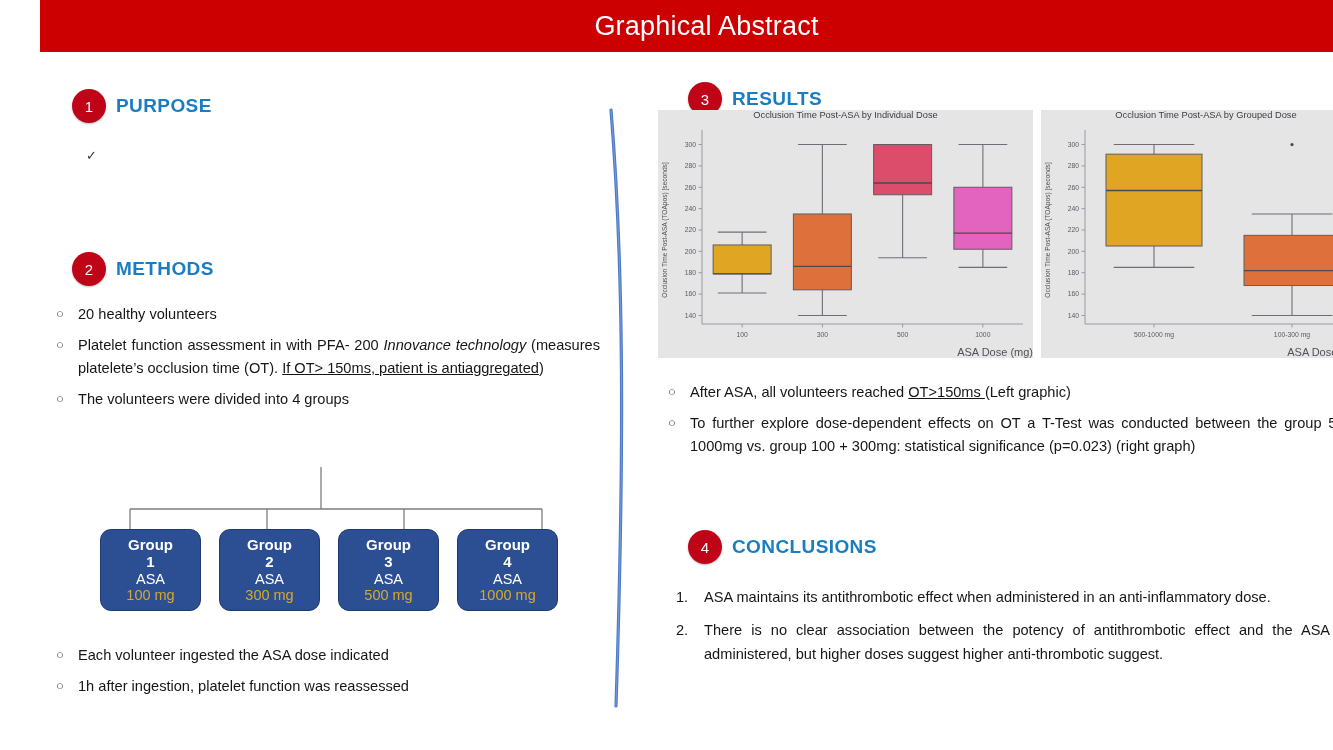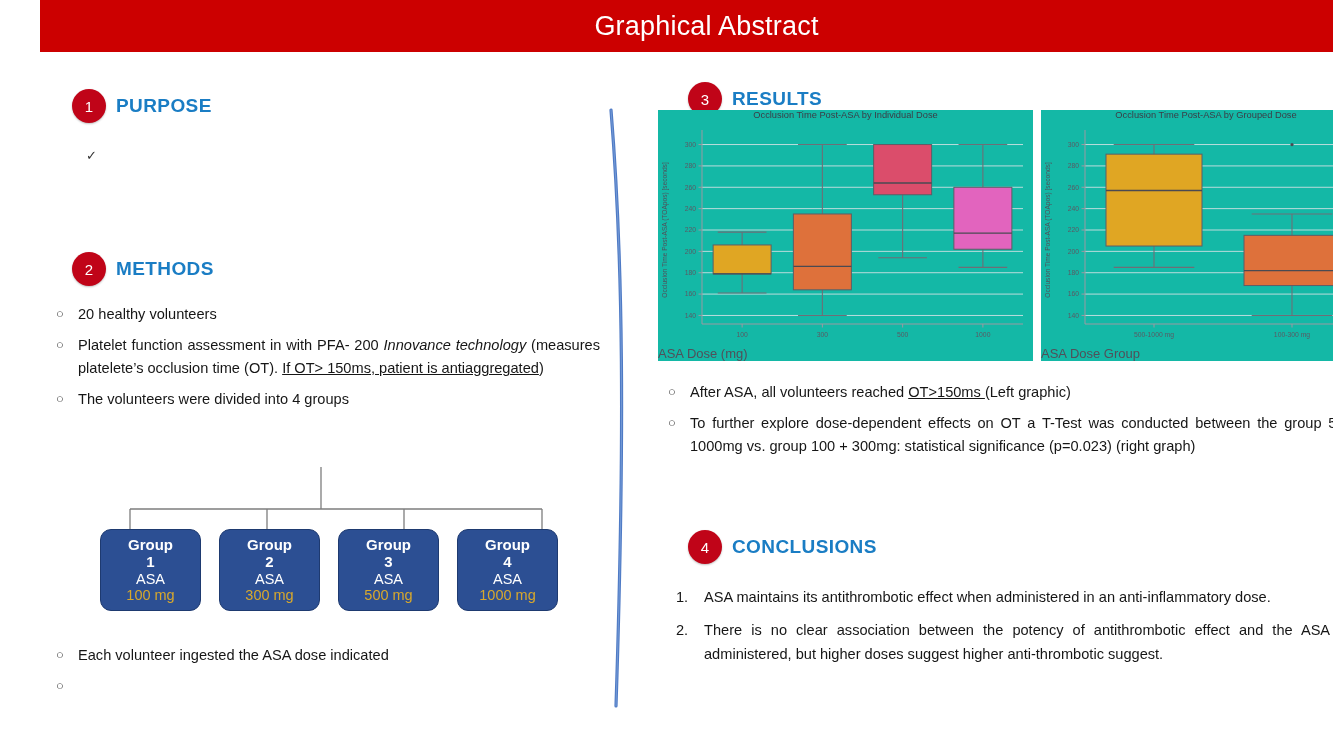--- a/index.html
+++ b/index.html
@@ -74,26 +74,26 @@
     display:flex; flex-direction:column; align-items:center; justify-content:center;
     color:#ffffff; line-height:1.16;
   }
   .gbox .gname { font-size:15px; font-weight:bold; }
   .gbox .gnum  { font-size:15px; font-weight:bold; }
   .gbox .gasa  { font-size:14.5px; font-weight:400; }
   .gbox .gdose { font-size:14.5px; font-weight:400; color:#D8A82C; }
 
   
   .charts { position:absolute; left:6px; top:58px; display:flex; }
-  .chart-card { background:#14b8a6; }
+  .chart-card { background:#e5e5e5; }
   .chart-title {
     text-align:center; font-size:9.3px; color:#3c3c46;
     font-family:"Liberation Sans", sans-serif;
   }
-  .axis-label-x { text-align:left; font-size:13px; color:#50505a; }
+  .axis-label-x { text-align:right; font-size:11px; color:#50505a; }
   .tick { font-size:6.8px; fill:#5a5a64; font-family:"Liberation Sans", sans-serif; }
   .ylab { font-size:6.6px; fill:#50505a; font-family:"Liberation Sans", sans-serif; }
 </style>
 </head>
 <body>
 
 <div id="page">
 
   <div class="titlebar">
     <div class="title">Graphical Abstract</div>
@@ -166,21 +166,21 @@
               <div class="gnum">4</div>
               <div class="gasa">ASA</div>
               <div class="gdose">1000 mg</div>
             </div>
           </div>
       </div>
     </div>
 
     <ul class="blist" id="methods-bullets-after" style="position:absolute; left:12px; top:592px; width:548px;">
         <li><span class="marker">○</span><span>Each volunteer ingested the ASA dose indicated</span></li>
-        <li><span class="marker">○</span></li>
+        <li><span class="marker">○</span><span>1h after ingestion, platelet function was reassessed</span></li>
       </ul>
   </div>
 
   <div class="col-right">
 
     <div style="position:absolute; left:36px; top:30px;">
       <div class="sec-head">
         <div class="badge">3</div>
         <div class="sec-title">RESULTS</div>
       </div>

